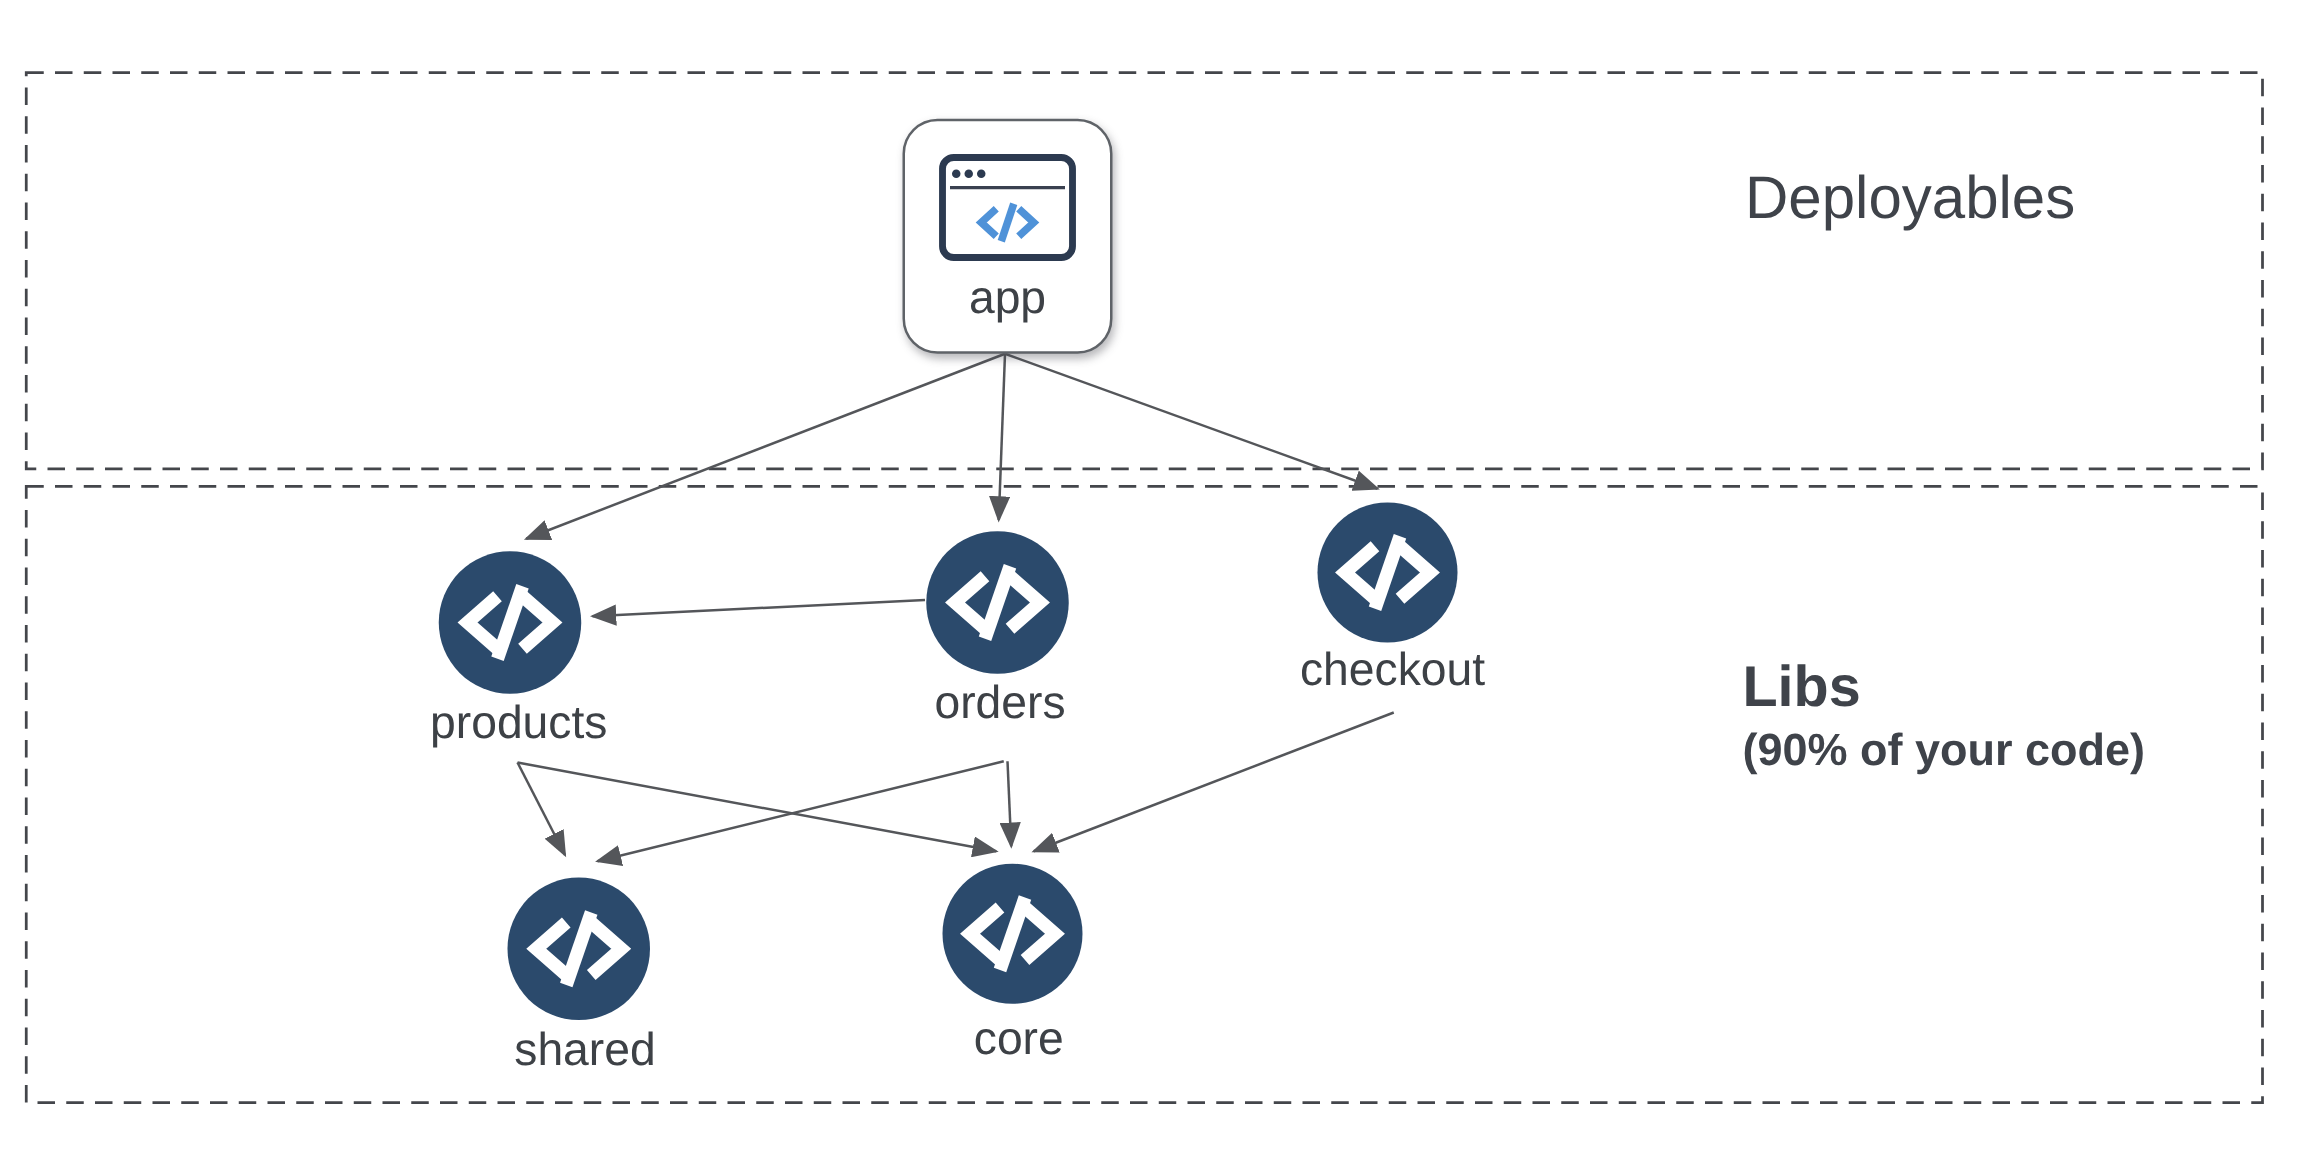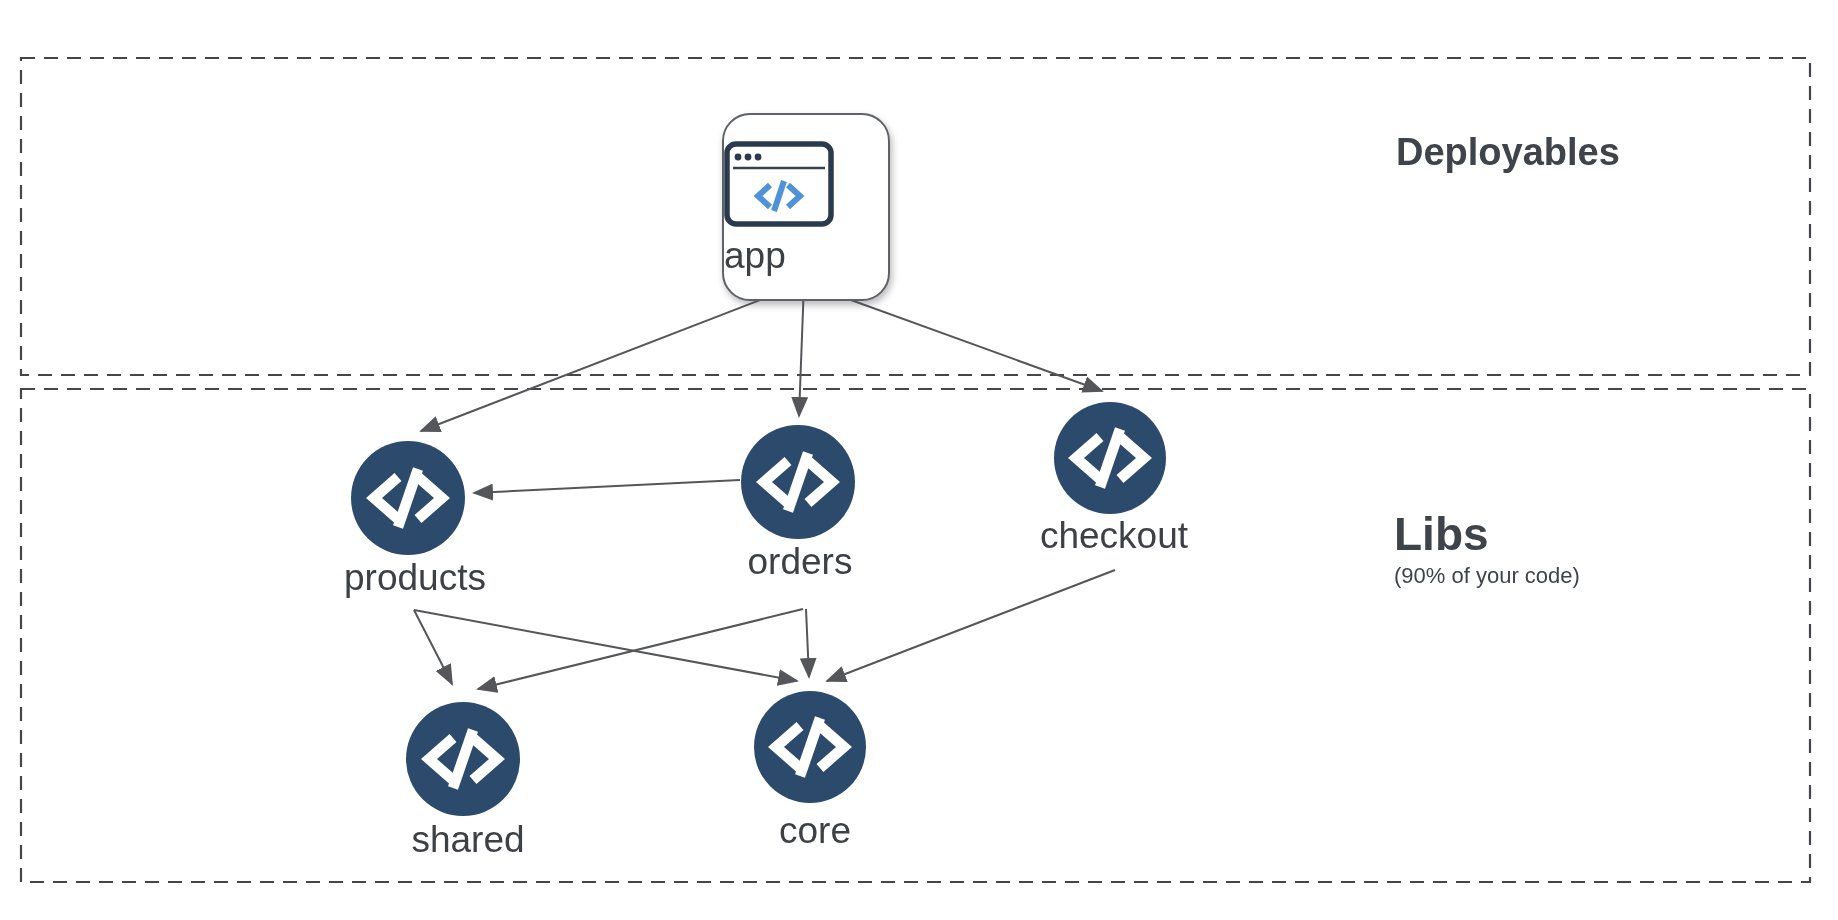--- a/index.html
+++ b/index.html
@@ -39,37 +39,37 @@
   .app-node {
     position: absolute;
     left: 722px; top: 95px;
     width: 168px; height: 188px;
     background: #ffffff;
     border: 2.5px solid var(--app-border);
     border-radius: 28px;
     box-shadow: 2px 4px 7px rgba(70, 70, 80, 0.38);
     display: flex;
     flex-direction: column;
+    align-items: center;
     justify-content: center;
     gap: 8px;
-    margin-top: 18px;
   }
   .app-node .app-label {
     font-size: 37px;
     color: var(--label);
     line-height: 1;
     margin-top: 2px;
   }
 
   .section-heading { position: absolute; color: var(--heading); }
   .section-heading .title { font-weight: bold; font-size: 46px; line-height: 1.18; }
   .apps-heading { left: 1396px; top: 128px; }
-  .apps-heading .subtitle { font-size: 38px; line-height: 1.3; font-weight: 700; }
-  .libs-heading { left: 1394px; top: 507px; }
-  .libs-heading .subtitle { font-size: 22px; line-height: 1.35; font-weight: 400; }
+  .apps-heading .subtitle { font-size: 48px; line-height: 1.3; font-weight: 400; }
+  .libs-heading { left: 1394px; top: 522px; }
+  .libs-heading .subtitle { font-size: 36px; line-height: 1.35; font-weight: 700; }
 </style>
 </head>
 <body>
 
 <div class="canvas">
 
   <svg class="diagram-svg" width="1838" height="920" viewBox="0 0 1838 920">
     <defs>
       <marker id="arrow" markerUnits="userSpaceOnUse" markerWidth="22" markerHeight="17" refX="19" refY="8.5" orient="auto">
         <path d="M0,0 L21,8.5 L0,17 Z" fill="#54565a"></path>

